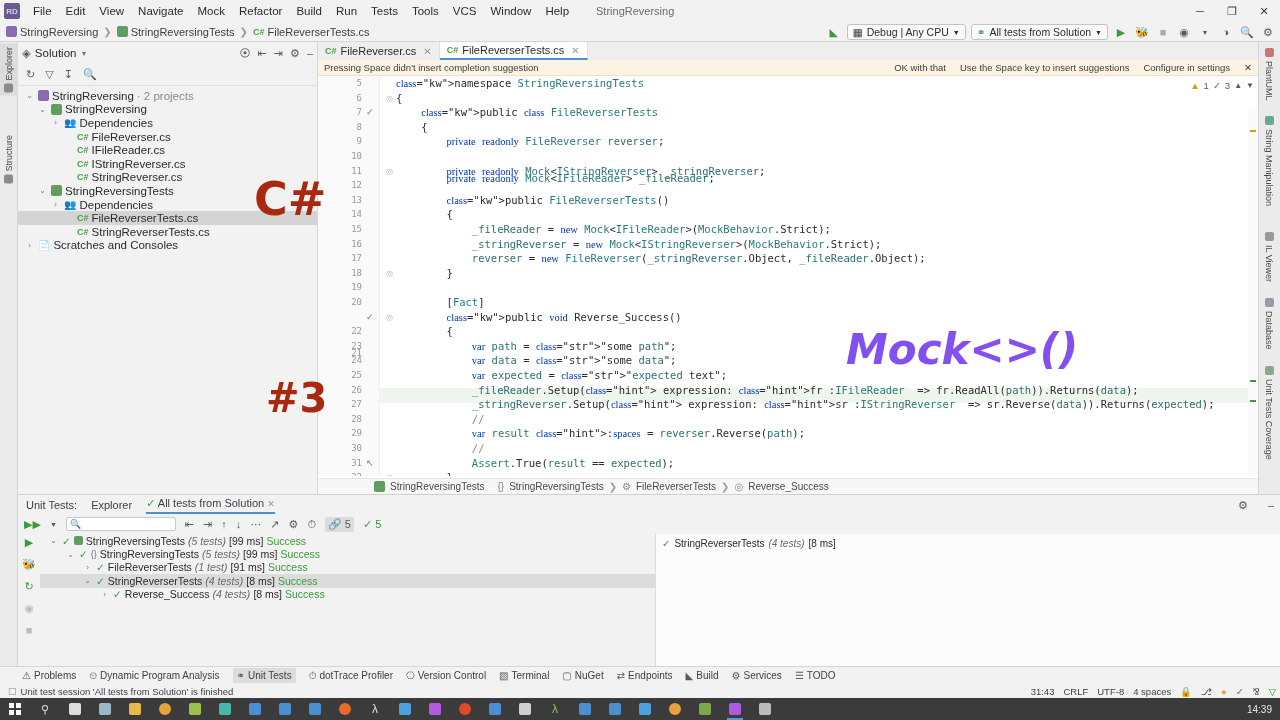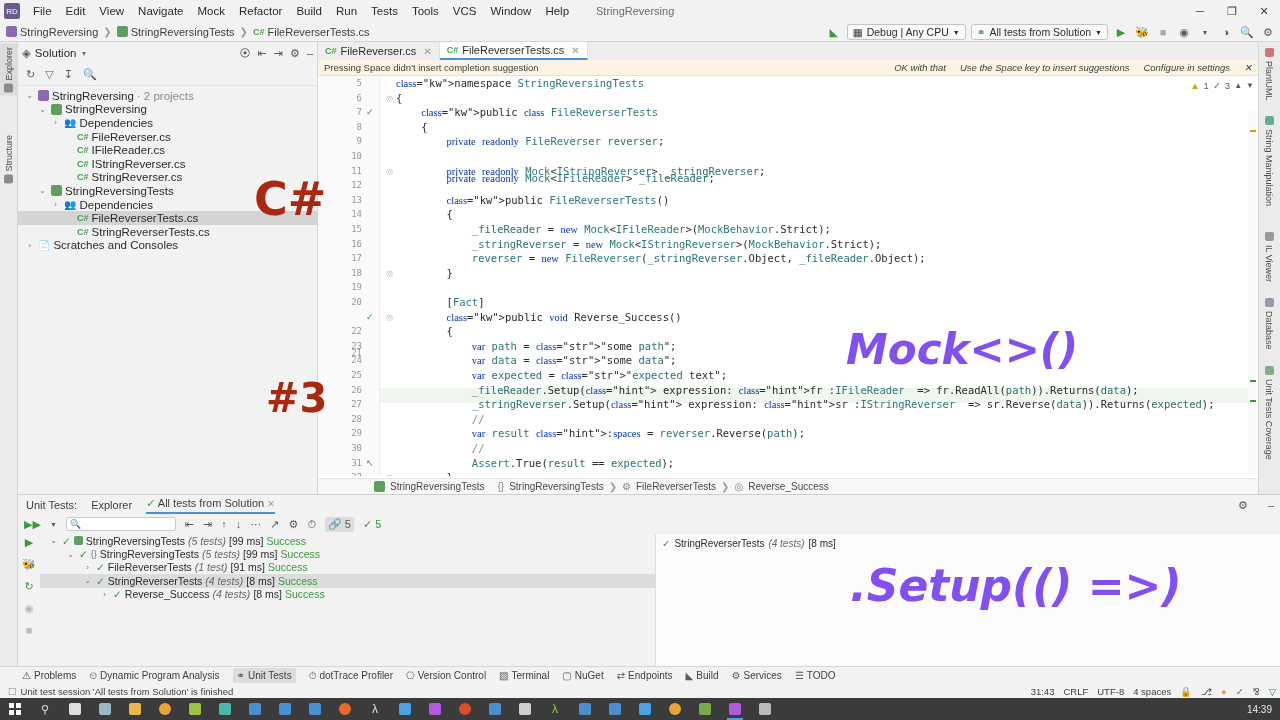--- a/index.html
+++ b/index.html
@@ -103,21 +103,21 @@
   .tabbar { height: 18px; display: flex; background: #eeeeee; font-size: 11px; }
   .etab { display: flex; align-items: center; gap: 4px; padding: 0 7px; color: #2b2b2b;
     border-right: 1px solid #e0e0e0; }
   .etab.active { background: #ffffff; border-bottom: 2px solid #4a90d9; }
   .etab .x { color: #9a9a9a; font-size: 10px; margin-left: 3px; }
 
   .notifbar {
     height: 16px; background: #fdf3e2; display: flex; align-items: center;
     font-size: 9.5px; color: #3c3f41; padding: 0 6px; border-bottom: 1px solid #efe0c8;
   }
-  .notifbar .actions { margin-left: auto; display: flex; gap: 14px; color: #3c3f41; font-style: italic; }
+  .notifbar .actions { margin-left: auto; display: flex; gap: 14px; color: #3c3f41; }
 
   .codearea { position: relative; height: 400px; background: #fff; overflow: hidden; }
   .gutter {
     position: absolute; left: 0; top: 0; width: 62px; height: 400px;
     background: #fafafa; border-right: 1px solid #eee;
   }
   .gline { position: absolute; left: 0; width: 44px; text-align: right;
     font-family: "DejaVu Sans Mono", monospace; font-size: 9px; color: #999; }
   .gmark { position: absolute; left: 48px; font-size: 9px; }
   .fold { position: absolute; left: 68px; font-size: 8px; color: #b0b0b0; }
@@ -790,15 +790,14 @@
       </span>
       <span class="tbi">
         <span class="tbsq" style="background:#bbbbbb"></span>
       </span>
       <span class="tbclock">14:39</span>
   </div>
 
   <div class="ov ov-red" style="left:254px; top:172px; font-size:46px;">C#</div>
   <div class="ov ov-red" style="left:266px; top:375px; font-size:40px;">#3</div>
   <div class="ov ov-pur" style="left:846px; top:325px; font-size:42px;">Mock&lt;&gt;()</div>
-  <div class="ov ov-pur" style="left:850px; top:560px; font-size:44px;">.Setup(() =&gt;)</div>
 
 </div>
 
 </body></html>

